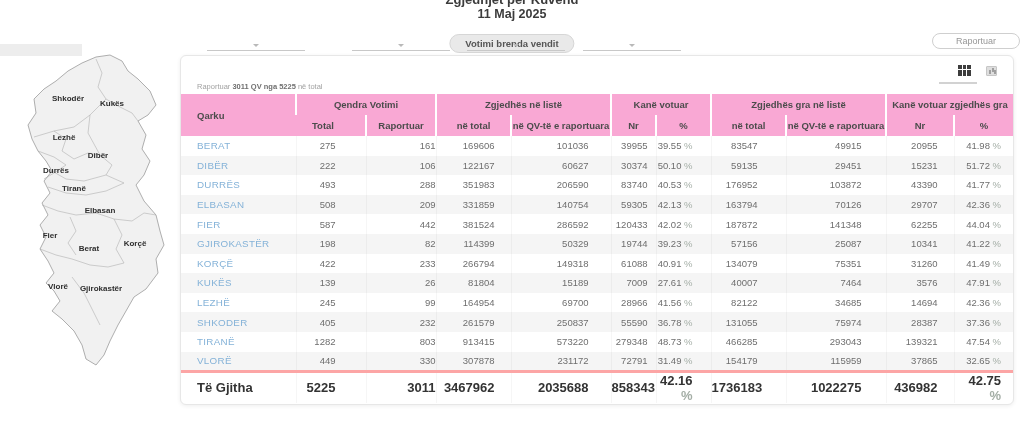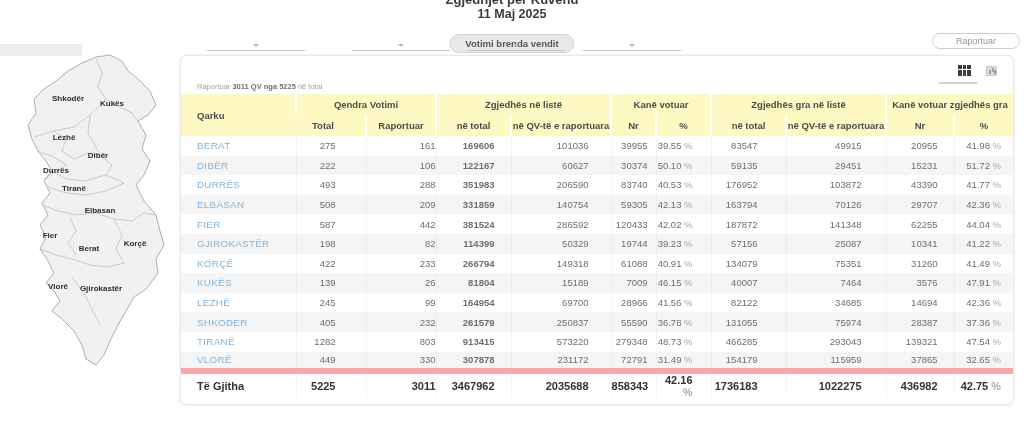--- a/index.html
+++ b/index.html
@@ -56,34 +56,34 @@
                 background-position:0 4px,4px 0,8px 0; background-repeat:no-repeat; }
   .icon-chart { position:absolute; right:2px; top:1px; width:11px; height:10px; cursor:pointer;
                 background:#dedede; border:1px solid #c6c6c6; border-radius:1px; }
   .icon-chart::after { content:""; position:absolute; left:2px; bottom:1px; width:2px; height:4px;
                 background:#9f9f9f; box-shadow:3px -2px 0 #9f9f9f, 5px 0 0 #9f9f9f; width:1.5px;}
   .views-underline { position:absolute; right:22px; top:17px; width:38px; height:2px; background:#d2d2d2; }
 
   
   table { position:absolute; left:0; top:38px; width:832px; table-layout:fixed;
           border-collapse:collapse; font-size:9.5px; }
-  thead th { background:#fef9c3; color:#4c4c4c; font-weight:bold; font-size:9.5px;
+  thead th { background:#f9a8d4; color:#4c4c4c; font-weight:bold; font-size:9.5px;
              height:21px; text-align:center; border-left:2px solid #fff; white-space:nowrap; }
   thead th:first-child { border-left:none; text-align:left; padding-left:16px; }
   tbody td, tfoot td { height:19.6px; color:#6e6e6e; }
   tbody tr:nth-child(even) { background:#f5f5f5; }
   td.num { text-align:right; border-left:1px solid rgba(0,0,0,.035); }
   .p0{padding-right:30px;text-align:center;} .p1{padding-right:0;text-align:center;}
-  .p2{padding-right:16px;font-weight:bold;} .p3{padding-right:22px;} .p4{padding-right:8px;}
+  .p2{padding-right:16px;} .p3{padding-right:22px;} .p4{padding-right:8px;}
   .p5{padding-right:18px;} .p6{padding-right:28px;} .p7{padding-right:24px;}
   .p8{padding-right:16px;} .p9{padding-right:12px;}
   td.qarku { padding-left:16px; }
   td.qarku a { color:#84b2d8; text-decoration:none; font-size:9.8px; letter-spacing:.3px; }
   .pct { color:#a4aea6; }
-  tfoot td { border-top:6px solid #fca5a5; font-weight:bold; color:#333; font-size:11px; }
+  tfoot td { border-top:3px solid #fca5a5; font-weight:bold; color:#333; font-size:13px; }
   tfoot td.qarku { color:#333; }
 </style>
 </head>
 <body>
 
 <div class="page">
 
   <div class="hdr-title">Zgjedhjet për Kuvend</div>
   <div class="hdr-date">11 Maj 2025</div>
   <div class="pill-active">Votimi brenda vendit</div>
@@ -267,21 +267,21 @@
             <td class="num p8">31260</td>
             <td class="num p9"><span>41.49</span><span class="pct"> %</span></td>
           </tr>
           <tr>
             <td class="qarku"><a href="#">KUKËS</a></td>
             <td class="num p0">139</td>
             <td class="num p1">26</td>
             <td class="num p2">81804</td>
             <td class="num p3">15189</td>
             <td class="num p4">7009</td>
-            <td class="num p5"><span>46.15</span><span class="pct"> %</span></td>
+            <td class="num p5"><span>27.61</span><span class="pct"> %</span></td>
             <td class="num p6">40007</td>
             <td class="num p7">7464</td>
             <td class="num p8">3576</td>
             <td class="num p9"><span>47.91</span><span class="pct"> %</span></td>
           </tr>
           <tr>
             <td class="qarku"><a href="#">LEZHË</a></td>
             <td class="num p0">245</td>
             <td class="num p1">99</td>
             <td class="num p2">164954</td>

